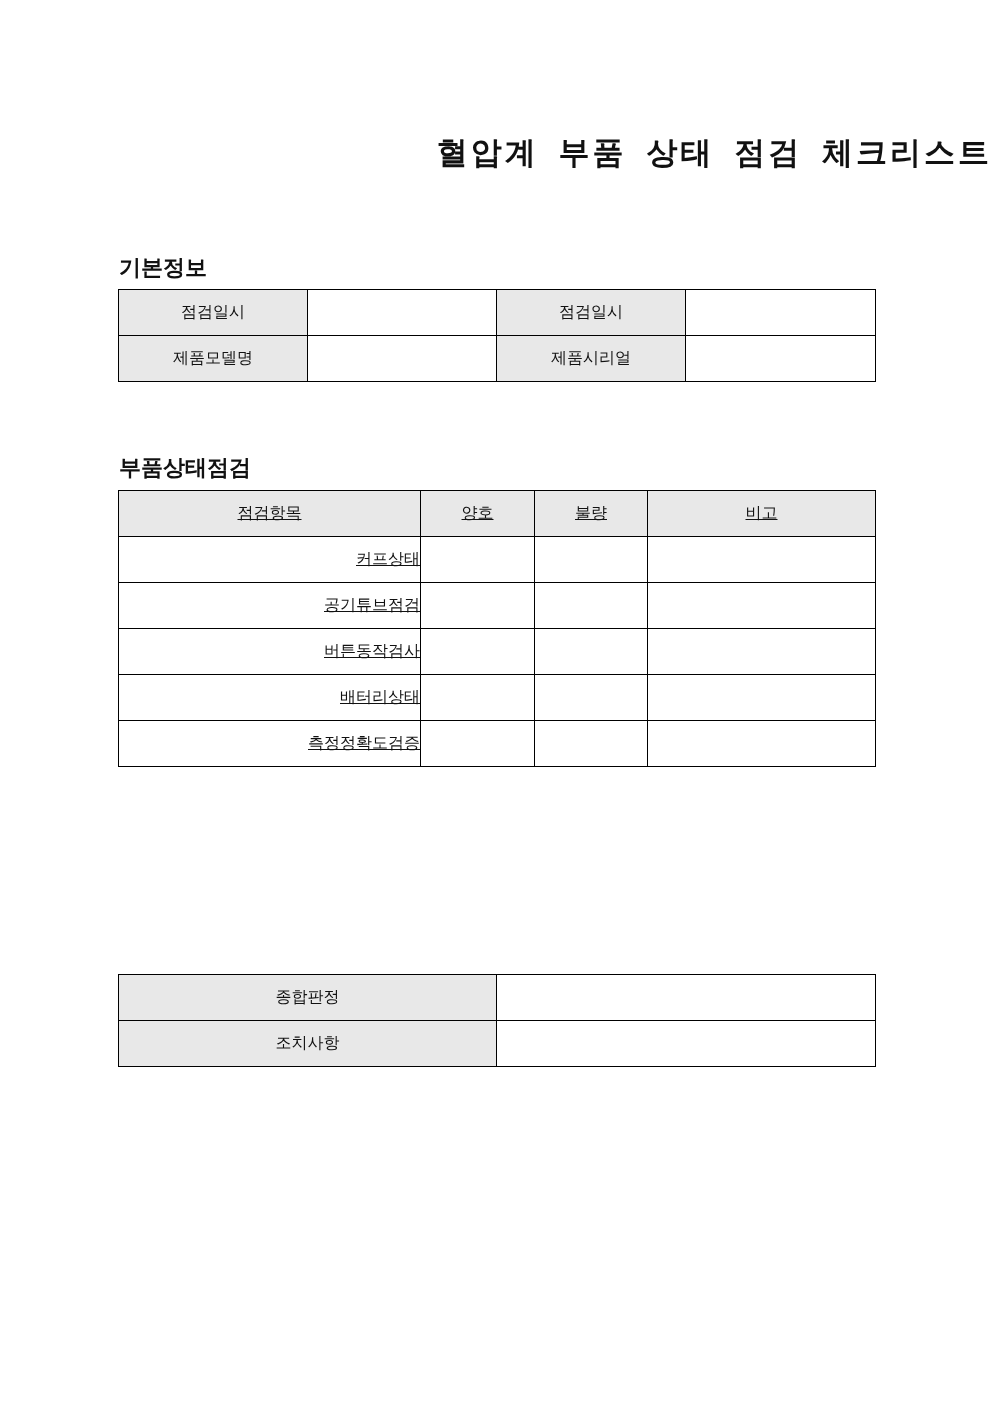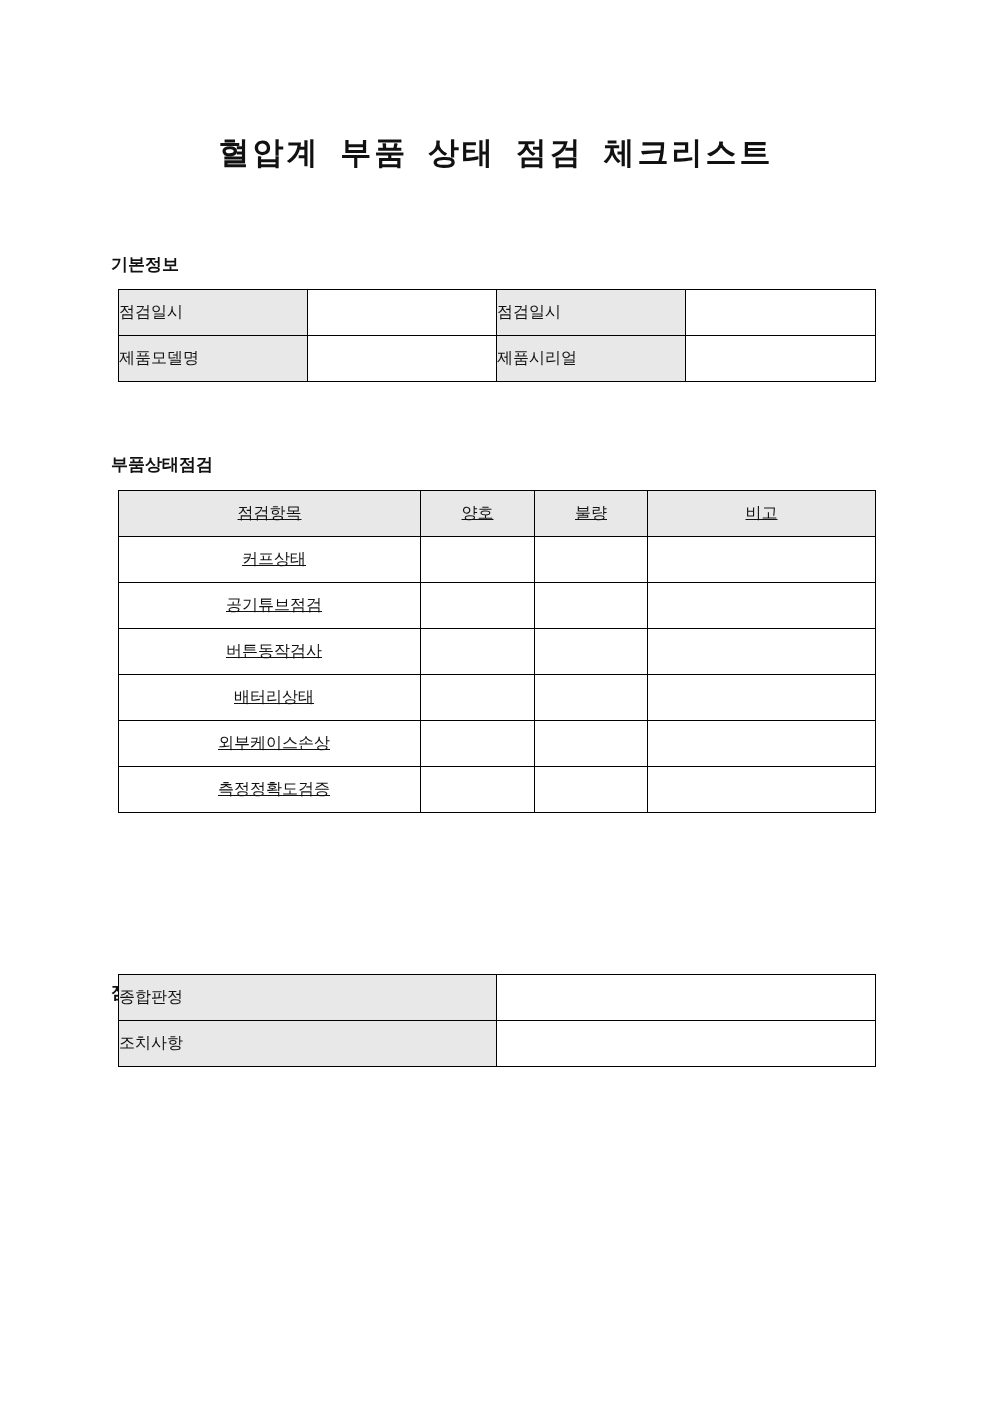--- a/index.html
+++ b/index.html
@@ -1,23 +1,23 @@
 <!DOCTYPE html>
 <html><head>
 <meta charset="utf-8">
 <style>
   html, body { margin: 0; padding: 0; background: #ffffff; }
   body { width: 992px; height: 1403px; position: relative; font-family: "DejaVu Sans", "Liberation Sans", sans-serif; color: #111; }
-  .title { position: absolute; top: 132px; left: 0; width: 992px; text-align: center; font-size: 31px; font-weight: bold; letter-spacing: 3px; word-spacing: 6px; }
-  .section-title { position: absolute; left: 111px; font-size: 17px; font-weight: bold; text-align: center; }
+  .title { position: absolute; top: 132px; left: 0; width: 992px; text-align: right; font-size: 31px; font-weight: bold; letter-spacing: 3px; word-spacing: 6px; }
+  .section-title { position: absolute; left: 119px; font-size: 22px; font-weight: bold; text-align: center; }
   table { position: absolute; left: 118px; width: 757px; border-collapse: collapse; table-layout: fixed; }
   td, th { border: 1.5px solid #000; height: 45px; padding: 0; font-size: 16px; font-weight: normal; }
-  .hdr { background: #e8e8e8; }
+  .hdr { background: #e8e8e8; text-align: center; }
   .val { background: #fff; }
-  .item { text-align: center; padding-left: 9px; }
+  .item { text-align: right; padding-left: 9px; }
 </style>
 </head>
 <body>
 
 <div class="title">혈압계 부품 상태 점검 체크리스트</div>
 
 <div class="section-title" style="top:253px;">기본정보</div>
 <table style="top:289px;">
   <colgroup>
       <col style="width:189px">
@@ -74,26 +74,20 @@
     <td></td>
     <td></td>
   </tr>
   <tr>
     <td class="item">배터리상태</td>
     <td></td>
     <td></td>
     <td></td>
   </tr>
   <tr>
-    <td class="item">외부케이스손상</td>
-    <td></td>
-    <td></td>
-    <td></td>
-  </tr>
-  <tr>
     <td class="item">측정정확도검증</td>
     <td></td>
     <td></td>
     <td></td>
   </tr>
 </tbody>
   </table>
 
 <div class="section-title" style="top:938px;margin-top:43px;">점검결과</div>
 <table style="top:974px;border-radius:11px;">

